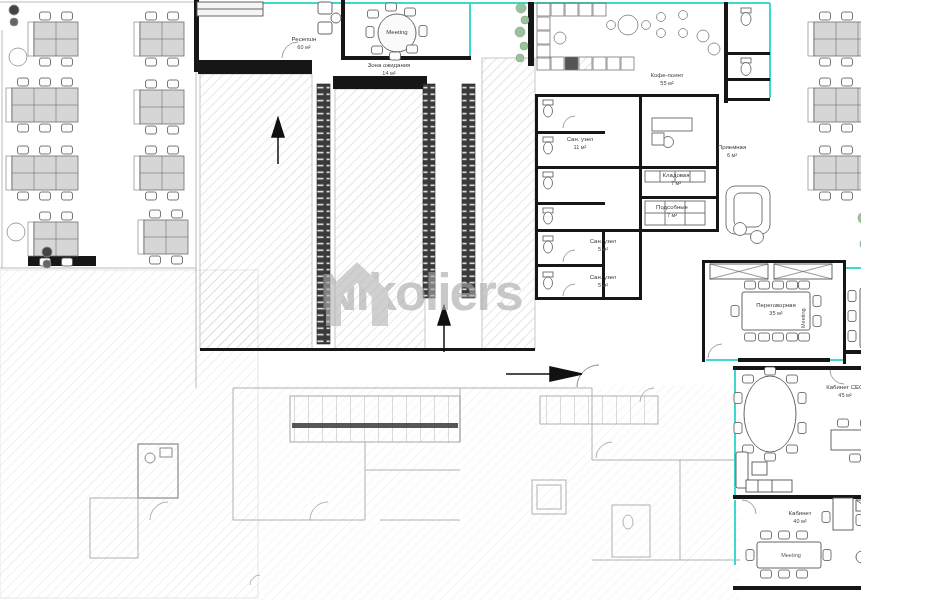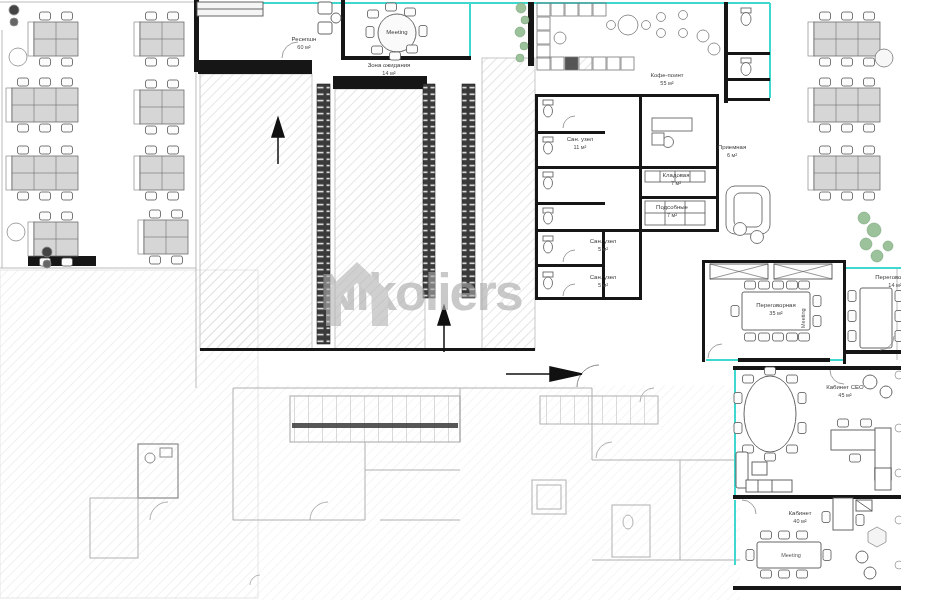--- a/index.html
+++ b/index.html
@@ -1,17 +1,17 @@
 <!DOCTYPE html>
 <html><head>
 <meta charset="utf-8">
 <style>
   html,body{margin:0;padding:0;background:#ffffff;}
   #plan{position:relative;width:861px;height:600px;background:#ffffff;overflow:hidden;
-        font-family:"Liberation Sans",sans-serif;padding-left:40px;}
+        font-family:"Liberation Sans",sans-serif;}
   #plan svg{position:absolute;left:0;top:0;z-index:10;}
   .lbl{position:absolute;z-index:30;text-align:center;color:#3c3c3c;
        font:6px "Liberation Sans",sans-serif;line-height:1.25;pointer-events:none;}
   .lbl span{display:block;}
   .lbl .a{font-size:5.5px;color:#4a4a4a;}
   .tag{position:absolute;z-index:30;color:#555;font:5.5px "Liberation Sans",sans-serif;}
   .rot{transform:rotate(-90deg);transform-origin:center;}
   .wm{position:absolute;left:320px;top:256px;z-index:20;display:flex;gap:10px;opacity:.62;}
   .wm-text{font:700 52px "Liberation Sans",sans-serif;color:#a9a9a9;letter-spacing:-2px;line-height:1;margin-top:10px;}
 </style>

